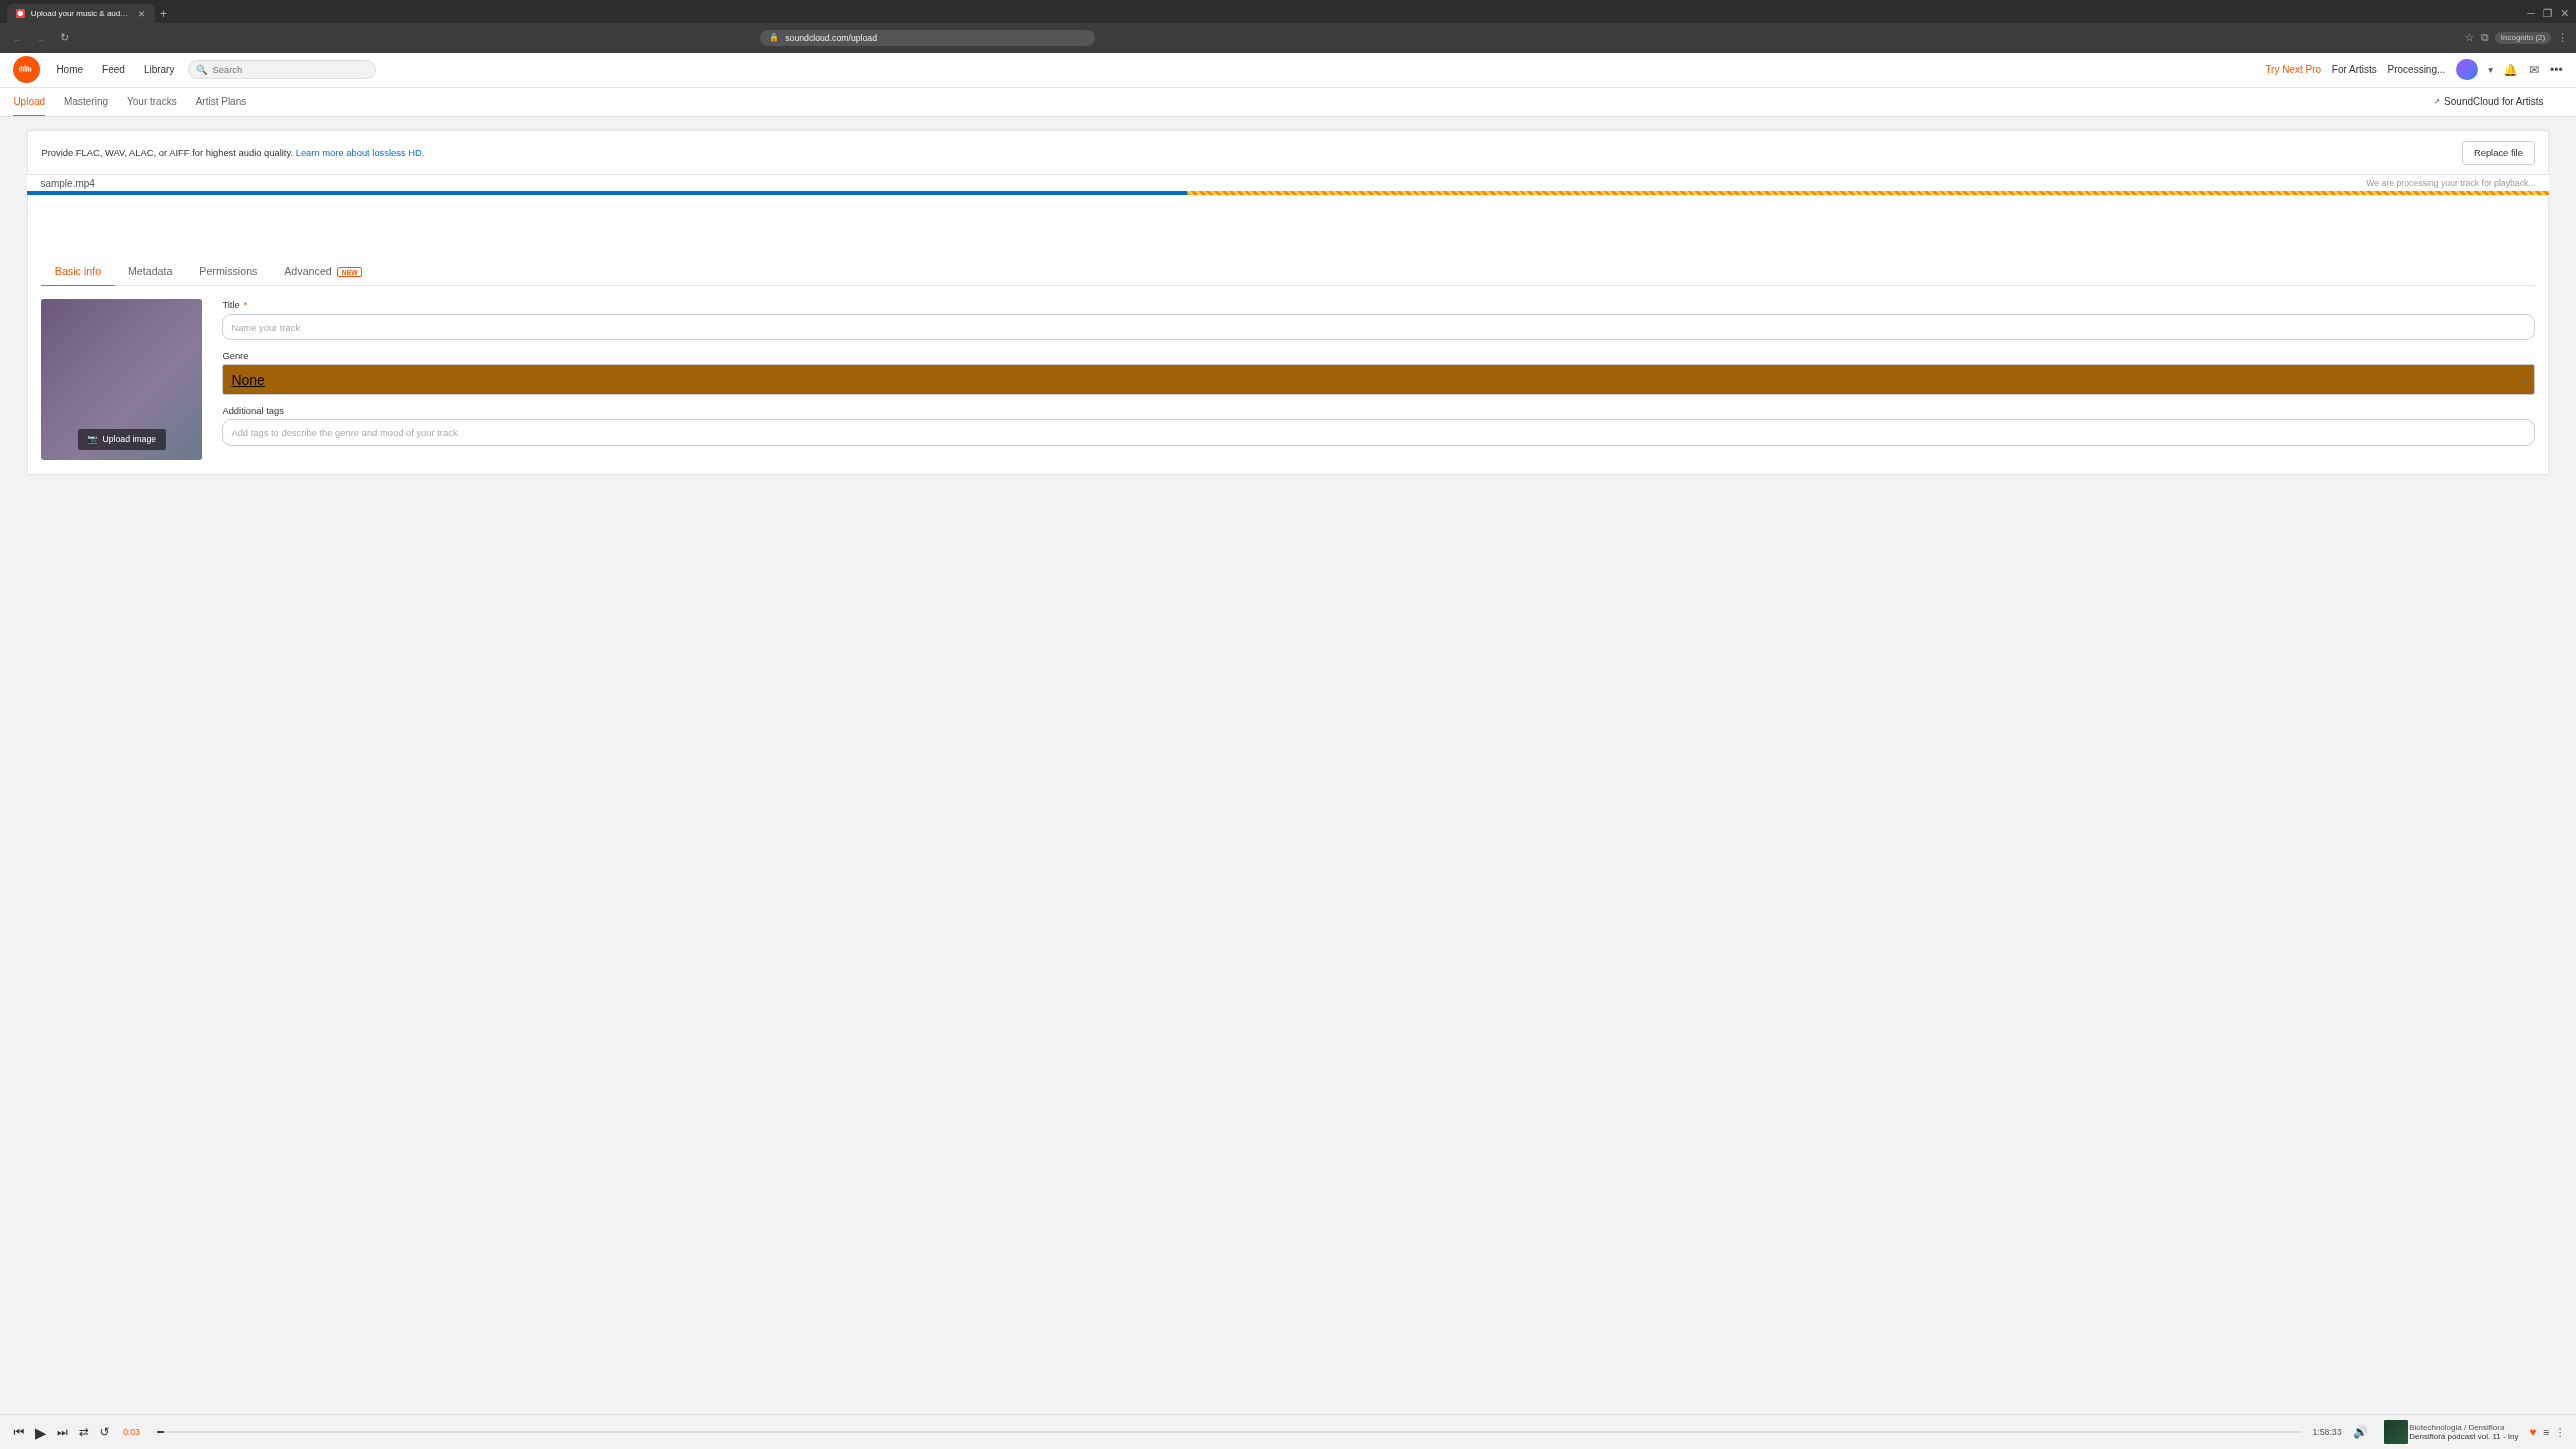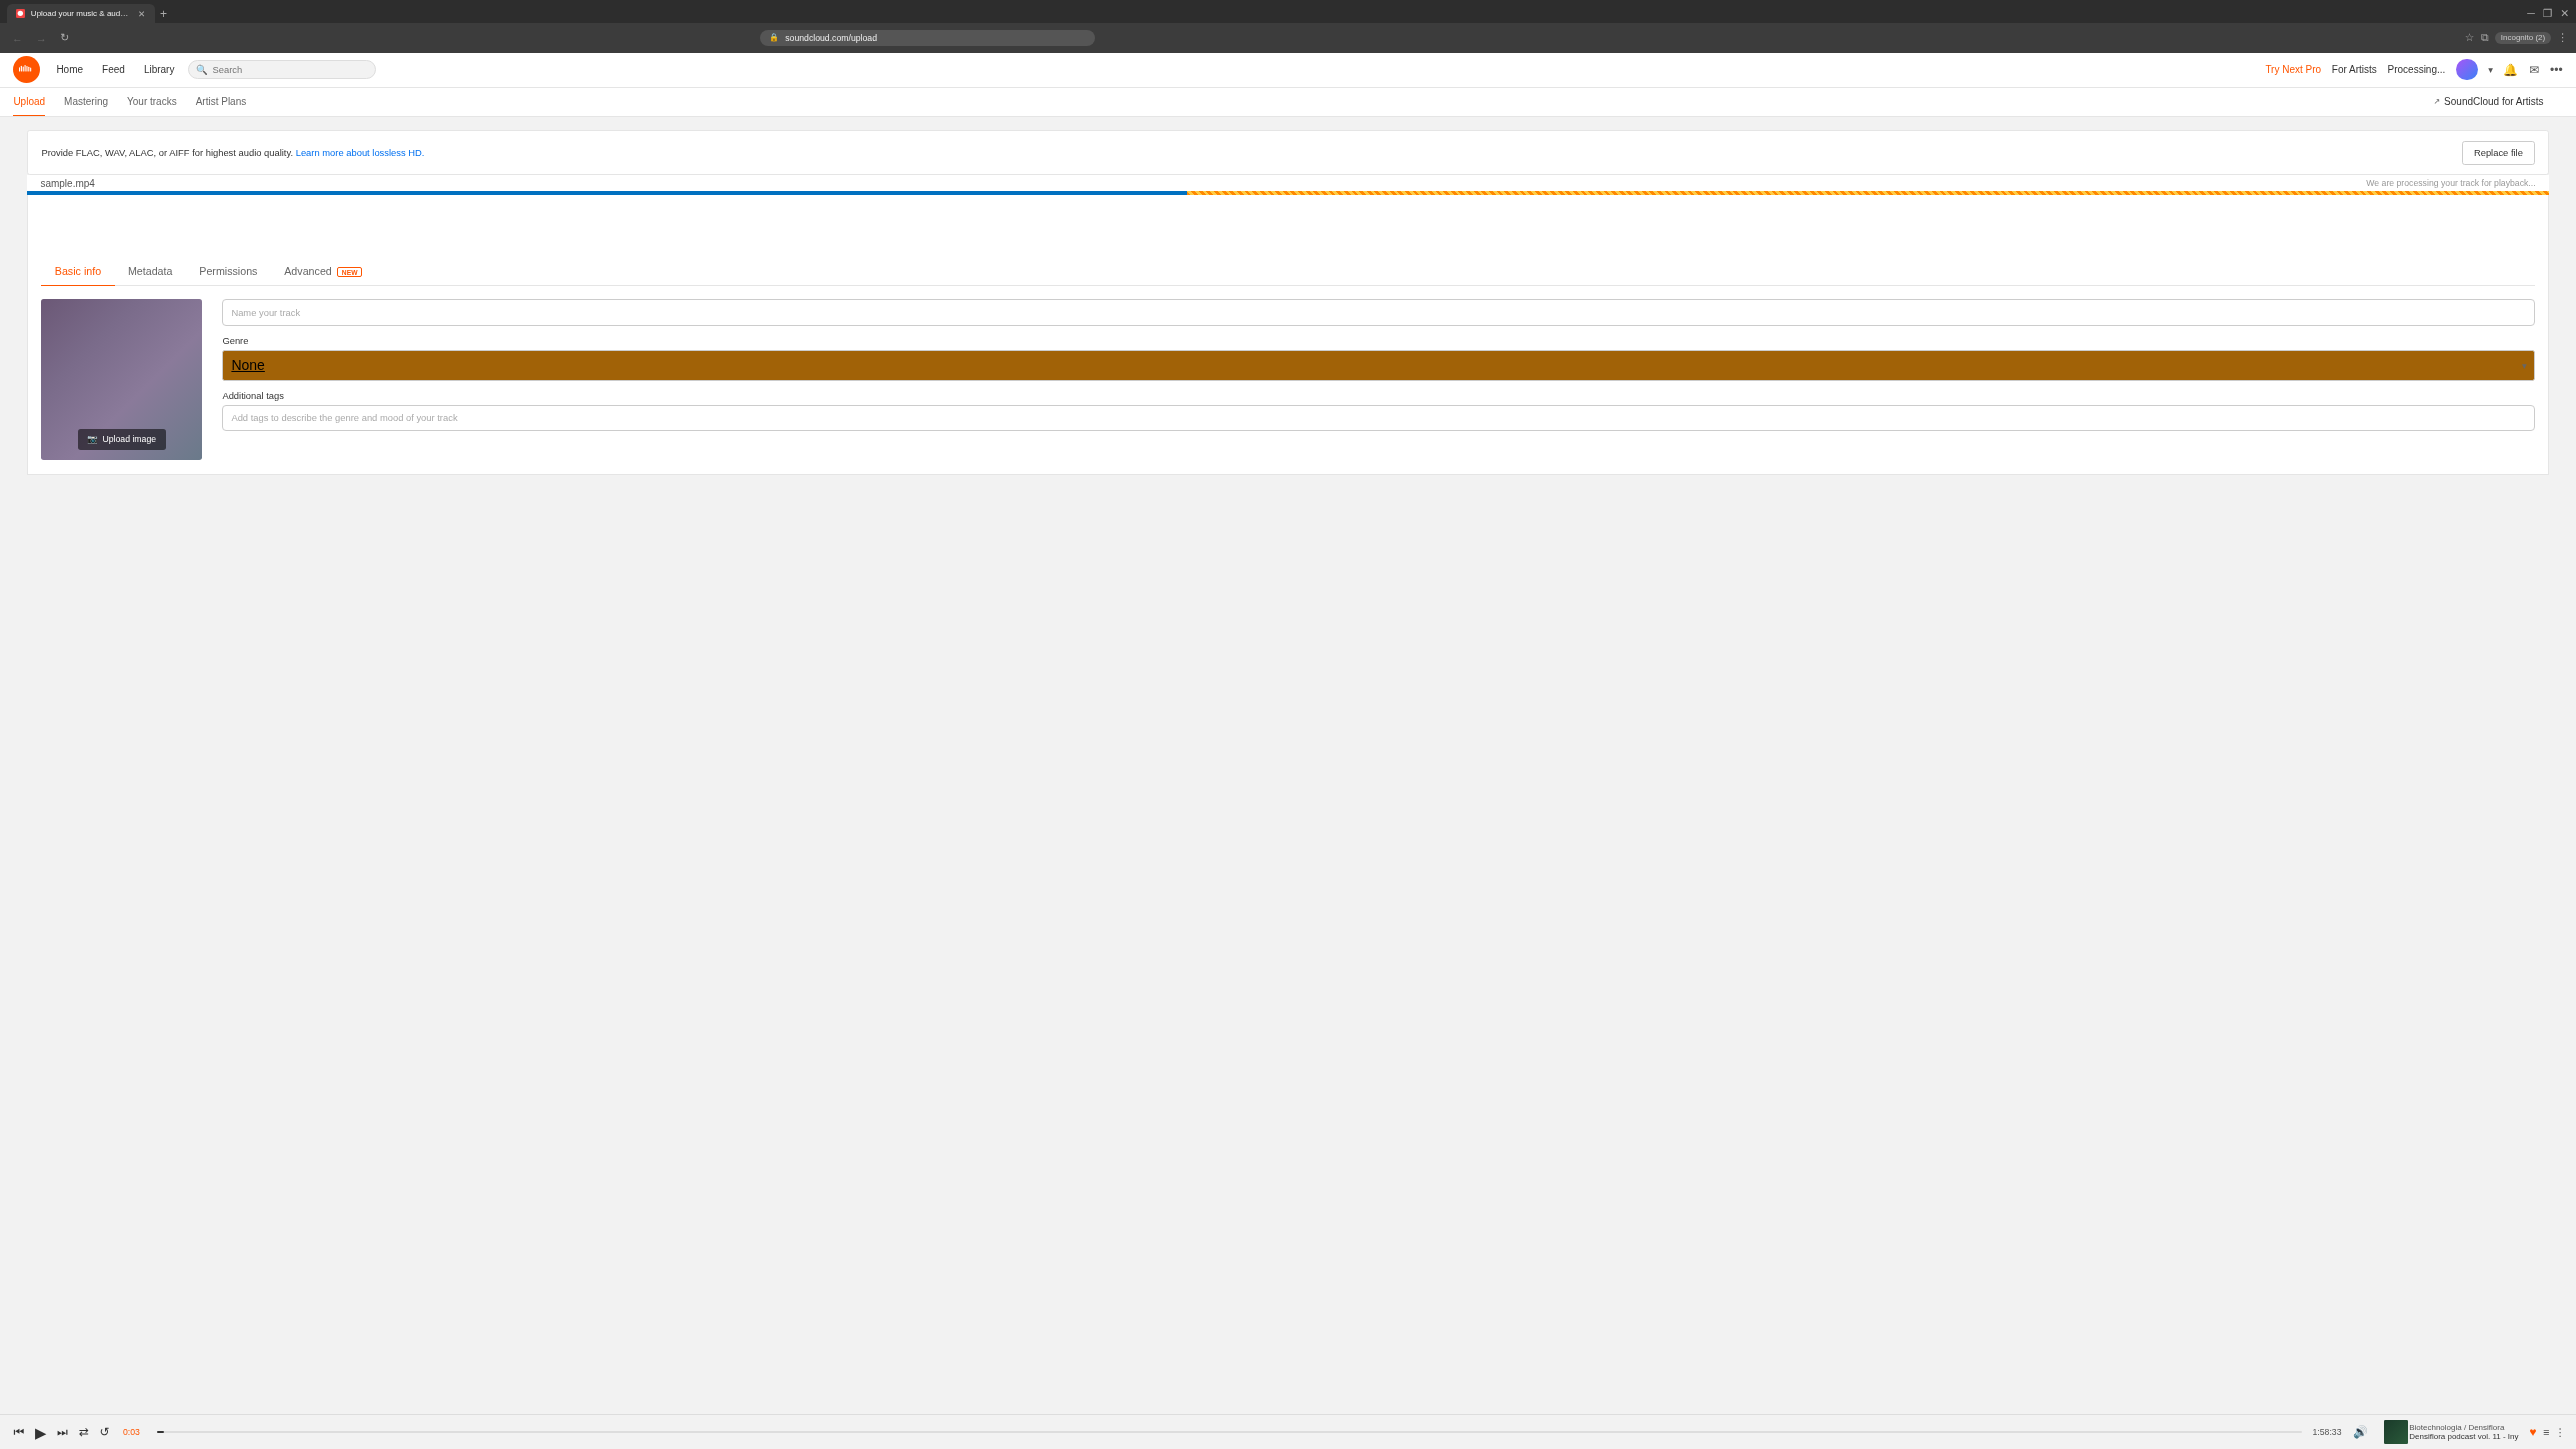--- a/index.html
+++ b/index.html
@@ -70,21 +70,21 @@
     .new-badge { background: #fff; border: 0.7px solid #ff5500; color: #ff5500; font-size: 6.7px; padding: 0.7px 3.4px; border-radius: 2px; margin-left: 2.7px; font-weight: 600; vertical-align: middle; }
 
     
     .form-content { display: flex; gap: 20px; }
     .image-upload-area { width: 161px; height: 161px; background: linear-gradient(135deg, #6b5876 0%, #7a6b8a 30%, #8a7a9a 60%, #6a7a8a 100%); border-radius: 2.7px; flex-shrink: 0; position: relative; display: flex; align-items: flex-end; justify-content: center; padding-bottom: 10.7px; }
     .upload-image-btn { background: rgba(0,0,0,0.55); border: none; color: #fff; padding: 5.4px 9.4px; border-radius: 2.7px; font-size: 8.7px; cursor: pointer; display: flex; align-items: center; gap: 4px; }
     .form-fields { flex: 1; display: flex; flex-direction: column; gap: 9.4px; }
     .field-group { display: flex; flex-direction: column; gap: 3.4px; }
     .field-label { font-size: 9.4px; color: #333; font-weight: 500; }
     .required { color: #ff5500; margin-left: 1.3px; }
-    .text-input { border: 0.7px solid #ccc; border-radius: 4px; padding: 6.7px 8px; font-size: 9.4px; color: #333; outline: none; width: 100%; }
+    .text-input { border: 0.7px solid #ccc; border-radius: 9px; padding: 6.7px 8px; font-size: 9.4px; color: #333; outline: none; width: 100%; }
     .text-input::placeholder { color: #aaa; }
     .permalink-row { display: flex; align-items: center; gap: 5.4px; }
     .permalink-prefix { font-size: 9.4px; color: #999; }
     .permalink-value { font-size: 9.4px; color: #333; font-weight: 500; }
     .permalink-edit { background: none; border: none; color: #555; cursor: pointer; font-size: 10.7px; padding: 2.7px; }
     .permalink-container { border: 0.7px solid #ccc; border-radius: 2.7px; padding: 6.7px 8px; display: flex; align-items: center; justify-content: space-between; background: #fff; }
     .select-wrapper { position: relative; }
     .select-wrapper::after { content: '▾'; position: absolute; right: 8px; top: 50%; transform: translateY(-50%); color: #666; pointer-events: none; }
     .select-wrapper select { width: 100%; border: 0.7px solid #ccc; border-radius: 2.7px; padding: 6.7px 8px; font-size: 14px; appearance: none; background: #a16207; outline: none; cursor: pointer; text-decoration: underline; }
 
@@ -228,20 +228,24 @@
       <div class="image-upload-area">
         <button class="upload-image-btn">
           <span>📷</span>
           <span>Upload image</span>
         </button>
       </div>
 
       <div class="form-fields">
 
         <div class="field-group">
+          <label class="field-label">
+            <span>Title</span>
+            <span class="required">*</span>
+          </label>
           <input class="text-input" type="text" placeholder="Name your track" style="">
         </div>
 
 
         <div class="field-group">
           <label class="field-label">Genre</label>
           <div class="select-wrapper">
             <select>
               <option>None</option>
               <option>Alternative Rock</option>

